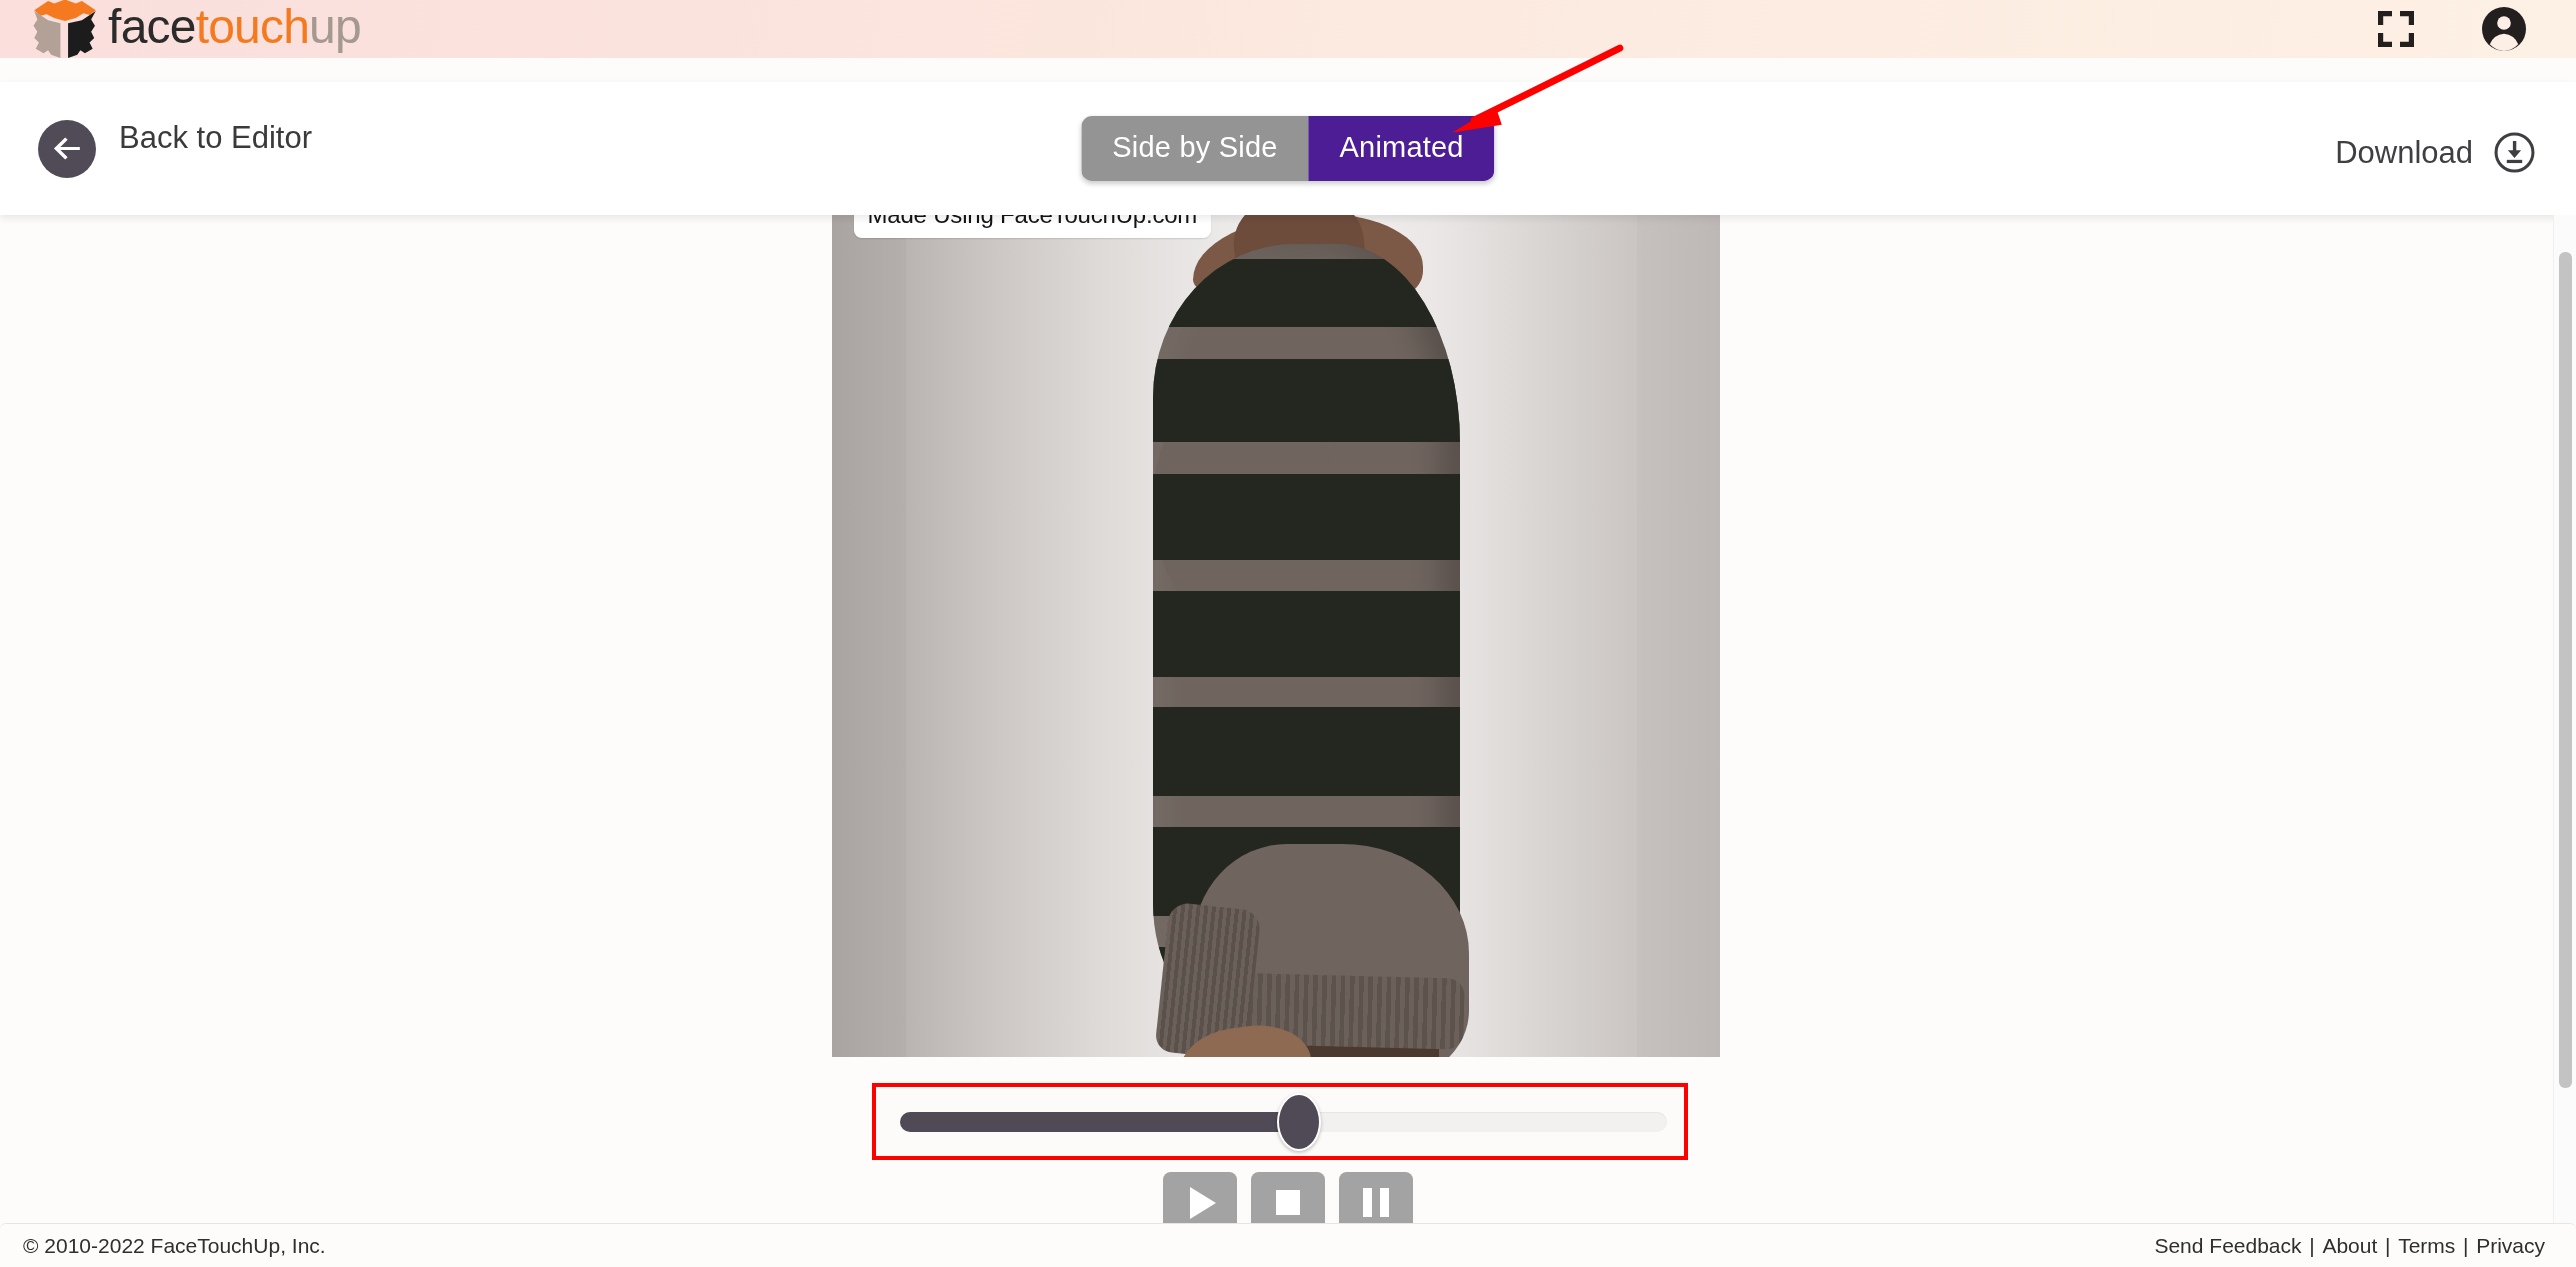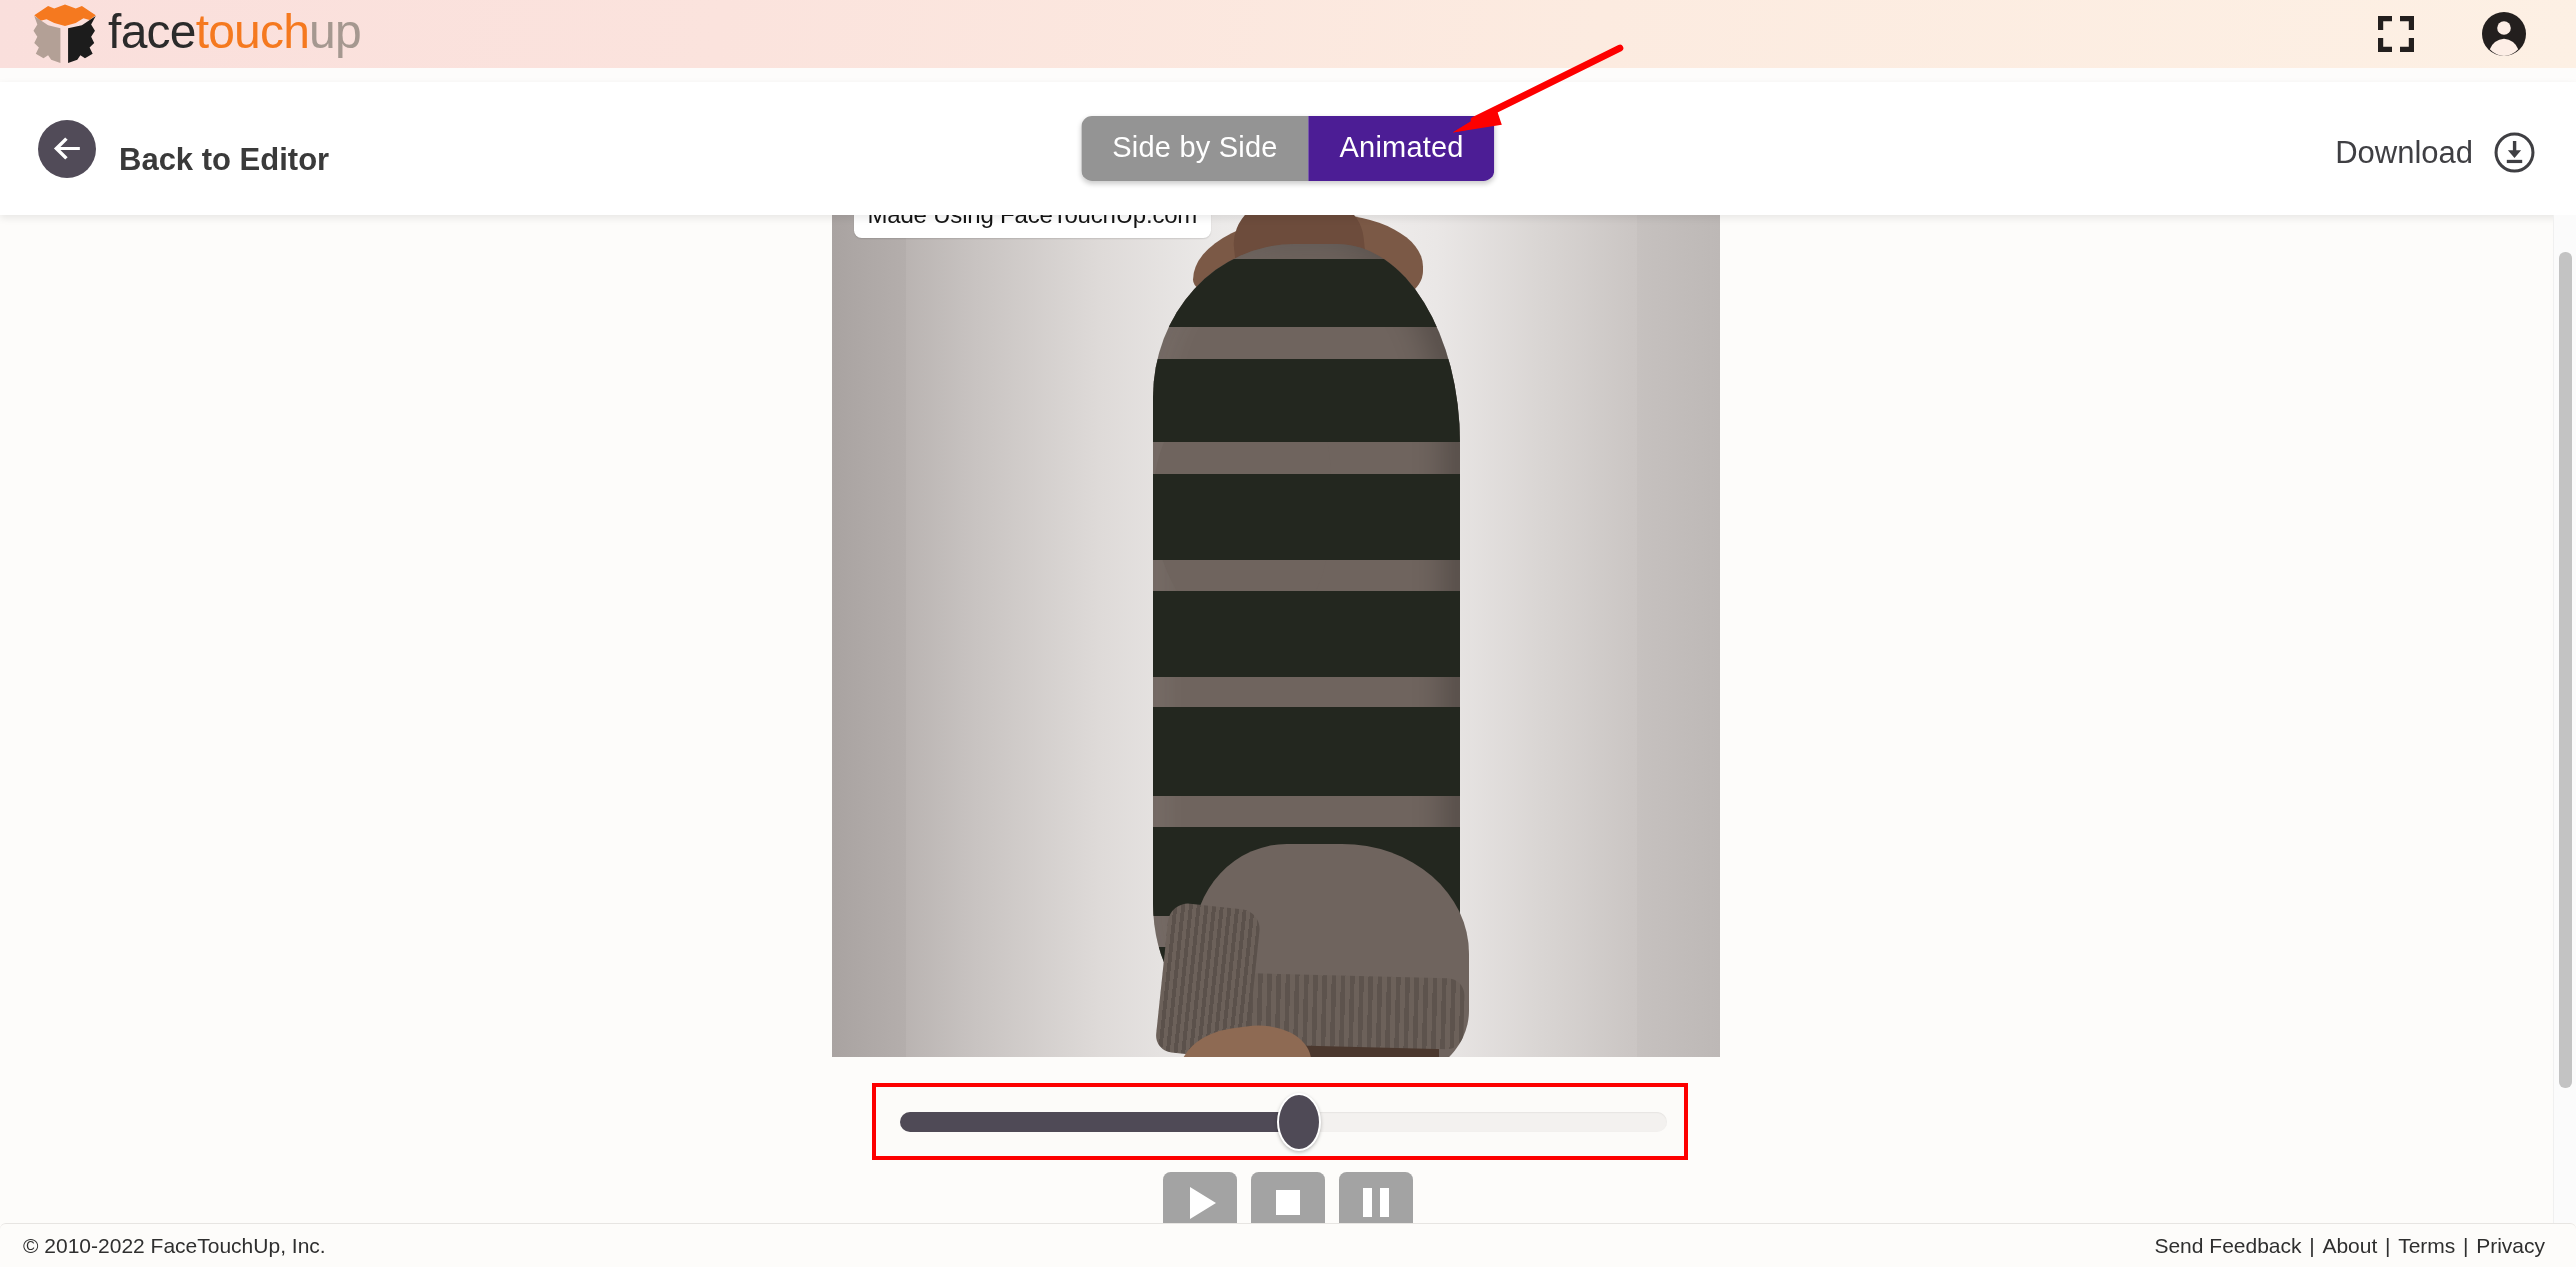--- a/index.html
+++ b/index.html
@@ -17,21 +17,21 @@
     height: 1267px;
     background: #fdfcfb;
     overflow: hidden;
   }
 
   
   .header {
     position: absolute;
     top: 0; left: 0;
     width: 2576px;
-    height: 68px;
+    height: 58px;
     background: linear-gradient(100deg, #fadfdc 0%, #fbe3dd 28%, #fcebe0 62%, #fdf0e4 100%);
     display: flex;
     align-items: center;
     z-index: 30;
   }
   .brand {
     display: flex;
     align-items: center;
     margin-left: 28px;
     height: 100%;
@@ -67,24 +67,23 @@
     width: 2576px;
     height: 133px;
     background: #ffffff;
     box-shadow: 0 3.1px 7.7px rgba(0,0,0,0.09);
     display: flex;
     align-items: center;
     z-index: 25;
   }
   .back-group {
     display: flex;
-    align-items: flex-end;
+    align-items: flex-start;
     margin-left: 38px;
     cursor: pointer;
-    font-weight: bold;
   }
   .back-circle {
     width: 58px; height: 58px;
     border-radius: 50%;
     background: #514b58;
     display: flex;
     align-items: center;
     justify-content: center;
     flex: none;
   }

